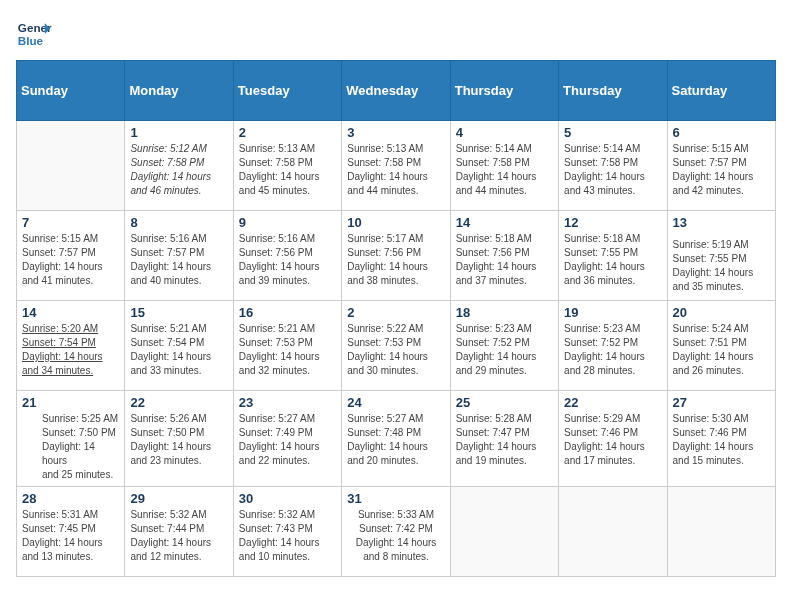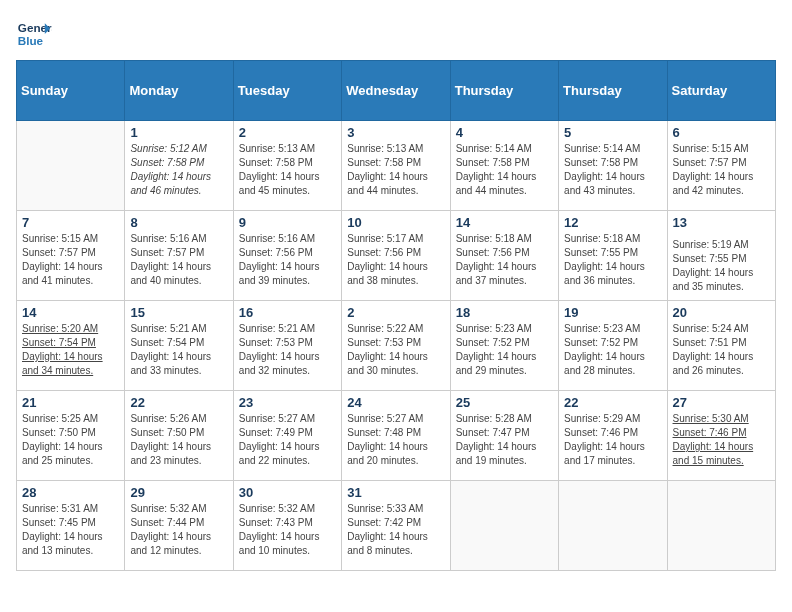--- a/index.html
+++ b/index.html
@@ -256,21 +256,21 @@
           <span class="day-number">20</span>
           <div class="day-info" style="white-space: pre-line;">Sunrise: 5:24 AM
 Sunset: 7:51 PM
 Daylight: 14 hours
 and 26 minutes.</div>
         </td>
       </tr>
       <tr class="week-row">
         <td>
           <span class="day-number">21</span>
-          <div class="day-info" style="white-space: pre-line;">Sunrise: 5:25 AM
+          <div class="day-info" style="white-space: pre-line; margin-left: 20px;">Sunrise: 5:25 AM
 Sunset: 7:50 PM
 Daylight: 14 hours
 and 25 minutes.</div>
         </td>
         <td>
           <span class="day-number">22</span>
           <div class="day-info" style="white-space: pre-line;">Sunrise: 5:26 AM
 Sunset: 7:50 PM
 Daylight: 14 hours
 and 23 minutes.</div>
@@ -298,21 +298,21 @@
         </td>
         <td>
           <span class="day-number">22</span>
           <div class="day-info" style="white-space: pre-line;">Sunrise: 5:29 AM
 Sunset: 7:46 PM
 Daylight: 14 hours
 and 17 minutes.</div>
         </td>
         <td>
           <span class="day-number">27</span>
-          <div class="day-info" style="white-space: pre-line; text-decoration: underline;">Sunrise: 5:30 AM
+          <div class="day-info" style="white-space: pre-line;">Sunrise: 5:30 AM
 Sunset: 7:46 PM
 Daylight: 14 hours
 and 15 minutes.</div>
         </td>
       </tr>
       <tr class="week-row">
         <td>
           <span class="day-number">28</span>
           <div class="day-info" style="white-space: pre-line;">Sunrise: 5:31 AM
 Sunset: 7:45 PM
@@ -328,21 +328,21 @@
         </td>
         <td>
           <span class="day-number">30</span>
           <div class="day-info" style="white-space: pre-line;">Sunrise: 5:32 AM
 Sunset: 7:43 PM
 Daylight: 14 hours
 and 10 minutes.</div>
         </td>
         <td>
           <span class="day-number">31</span>
-          <div class="day-info" style="white-space: pre-line;">Sunrise: 5:33 AM
+          <div class="day-info" style="white-space: pre-line; text-align: center;">Sunrise: 5:33 AM
 Sunset: 7:42 PM
 Daylight: 14 hours
 and 8 minutes.</div>
         </td>
         <td class="empty"></td>
         <td class="empty"></td>
         <td class="empty"></td>
       </tr>
     </tbody>
 </table>

